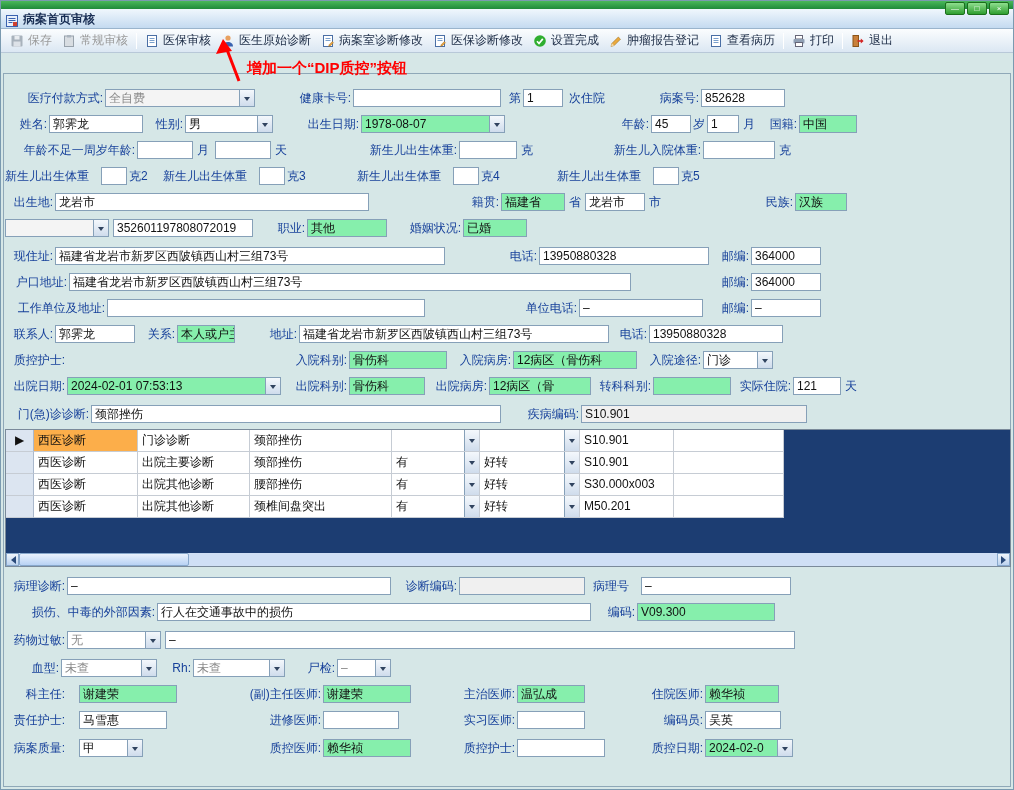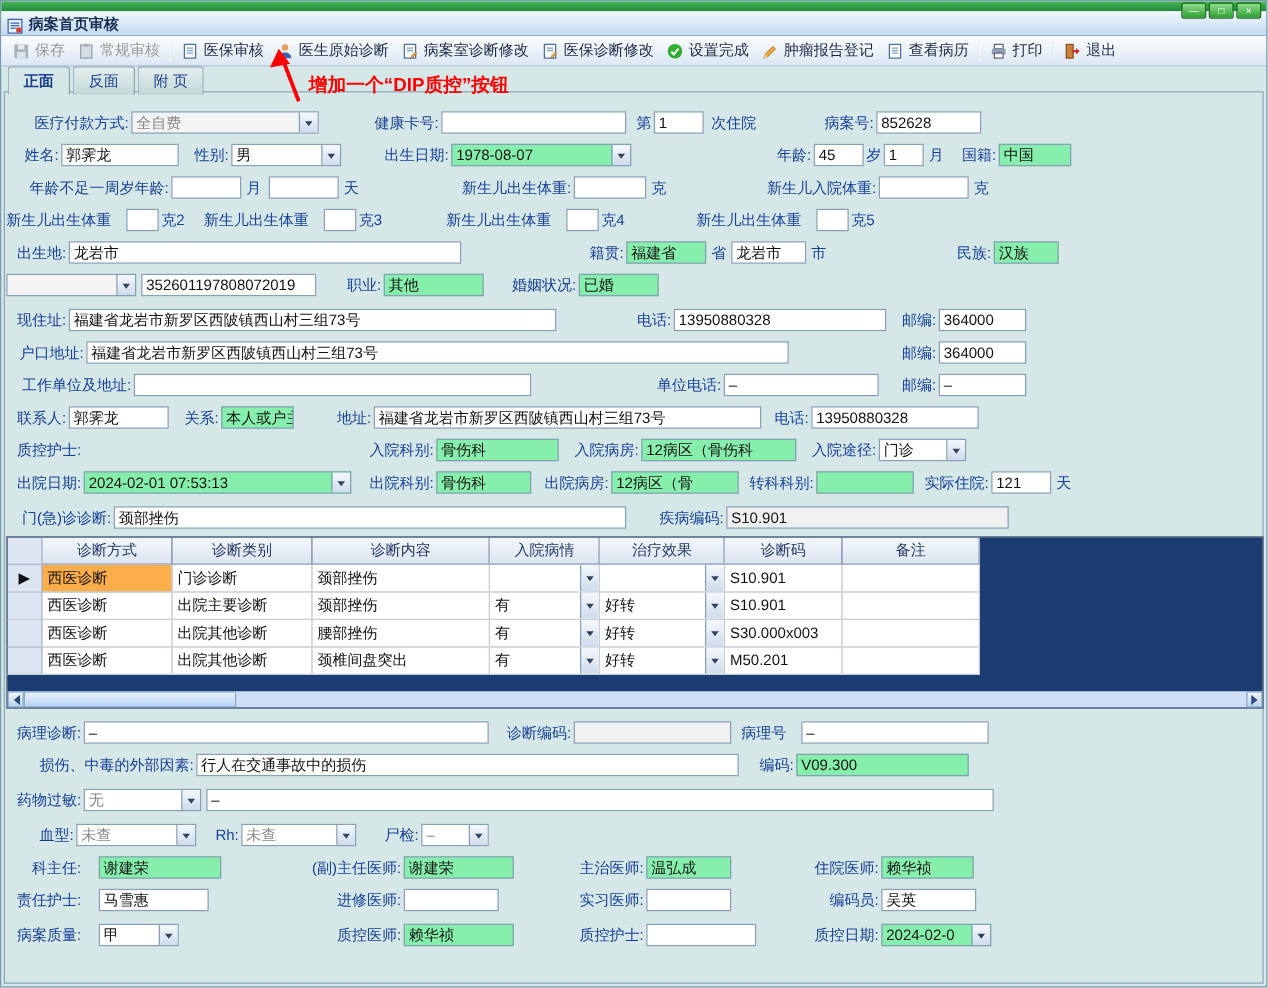--- a/index.html
+++ b/index.html
@@ -146,25 +146,20 @@
     <div class="tbtn">
       <svg class="ticon" viewBox="0 0 14 14">
           <rect x="2" y="1.5" width="5.5" height="11" fill="#c9803a" stroke="#8a5418"></rect>
           <path d="M6.5 7h4.5" stroke="#d42222" stroke-width="1.6"></path>
           <path d="M9.8 4.4L12.6 7l-2.8 2.6z" fill="#d42222"></path>
         </svg>
       <span>退出</span>
     </div>
   </div>
 
-  <div class="tabstrip">
-    <div class="tab active">正面</div>
-    <div class="tab">反面</div>
-    <div class="tab">附 页</div>
-  </div>
 
   <svg class="annotation-arrow" width="60" height="48" viewBox="0 0 60 48">
       <line x1="40" y1="44" x2="27" y2="10" stroke="#f00" stroke-width="3"></line>
       <polygon points="24,2 17,17 33,14" fill="#f00"></polygon>
     </svg>
   <div class="annotation-text">增加一个“DIP质控”按钮</div>
 
   <div class="panel"></div>
 
   <div class="lbl" style="left:4px;top:88px;width:98px">医疗付款方式:</div>
@@ -310,30 +305,20 @@
   <div class="lbl" style="left:730px;top:376px;width:60px">实际住院:</div>
   <div class="inp" style="left:792px;top:376px;width:48px">121</div>
   <div class="unit" style="left:844px;top:376px">天</div>
 
   <div class="lbl" style="left:4px;top:404px;width:84px">门(急)诊诊断:</div>
   <div class="inp" style="left:90px;top:404px;width:410px">颈部挫伤</div>
   <div class="lbl" style="left:516px;top:404px;width:62px">疾病编码:</div>
   <div class="inp gray" style="left:580px;top:404px;width:226px">S10.901</div>
 
   <div class="grid">
-    <div class="grow gh">
-      <div class="gc mark" style="width:28px"></div>
-      <div class="gc" style="width:104px">诊断方式</div>
-      <div class="gc" style="width:112px">诊断类别</div>
-      <div class="gc" style="width:142px">诊断内容</div>
-      <div class="gc" style="width:88px">入院病情</div>
-      <div class="gc" style="width:100px">治疗效果</div>
-      <div class="gc" style="width:94px">诊断码</div>
-      <div class="gc" style="width:110px">备注</div>
-    </div>
     <div class="grow">
       <div class="gc mark" style="width:28px">▶</div>
       <div class="gc sel" style="width:104px">西医诊断</div>
       <div class="gc" style="width:112px">门诊诊断</div>
       <div class="gc" style="width:142px">颈部挫伤</div>
       <div class="gc ddc" style="width:88px">
           <span class="cval"></span>
           <span class="dbtn">
             <span class="dar"></span>
           </span>

